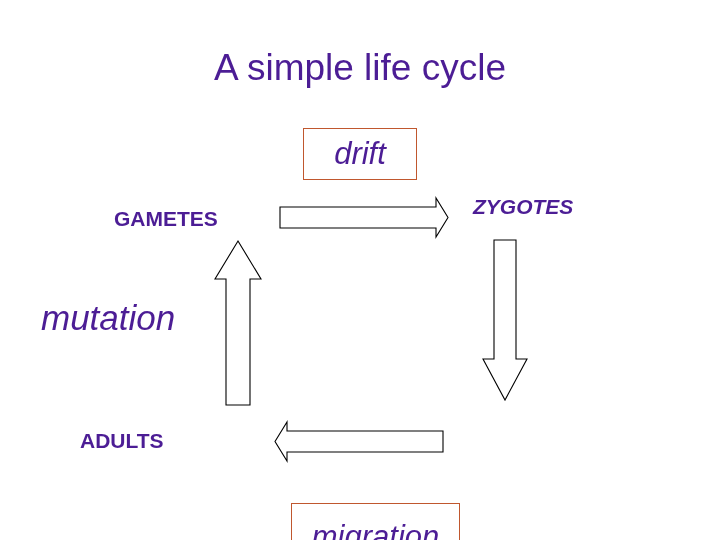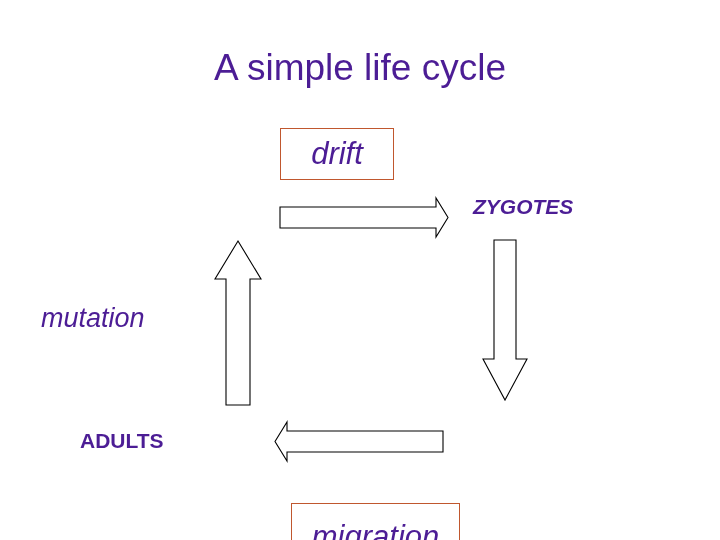--- a/index.html
+++ b/index.html
@@ -32,21 +32,21 @@
 
   .stage-label {
     font-weight: bold;
     font-size: 21px;
     line-height: 24px;
     white-space: nowrap;
   }
 
   .process-label {
     font-style: italic;
-    font-size: 27px;
+    font-size: 35px;
     line-height: 36px;
     white-space: nowrap;
   }
 
   .boxed {
     border: 1px solid #C0572E;
     box-sizing: border-box;
     display: flex;
     align-items: center;
     justify-content: center;
@@ -67,24 +67,25 @@
     stroke-linejoin: miter;
   }
 </style>
 </head>
 <body>
 
 <div id="canvas">
 
   <div class="abs" id="title">A simple life cycle</div>
 
-  <div class="abs boxed" style="left:280px; top:128px; width:114px; height:52px;">
+  <div class="abs boxed" style="left:303px; top:128px; width:114px; height:52px;">
     <span class="inner">drift</span>
   </div>
 
+  <div class="abs stage-label" style="left:114px; top:207px;">GAMETES</div>
 
   <div class="abs stage-label" style="left:473px; top:195px;font-style:italic;">ZYGOTES</div>
 
   <div class="abs" style="left:279px; top:196px; width:170px; height:44px;">
     <svg class="arrow-svg" width="170" height="44" viewBox="0 0 170 44">
       <polygon class="arrow-shape" points="1,11 157,11 157,2 169,21.5 157,41 157,32 1,32"></polygon>
     </svg>
   </div>
 
   <div class="abs" style="left:209px; top:240px; width:58px; height:166px;">

